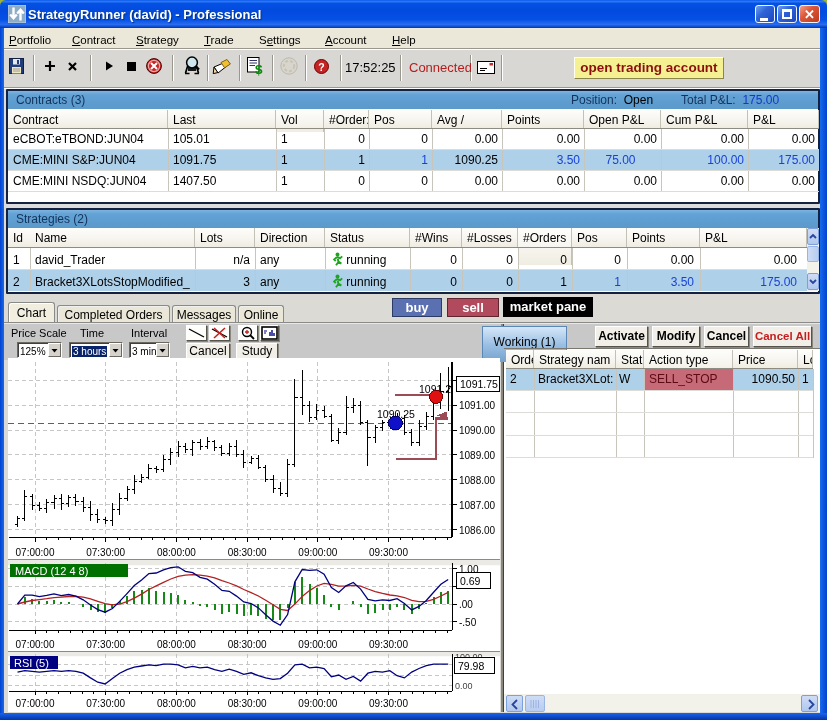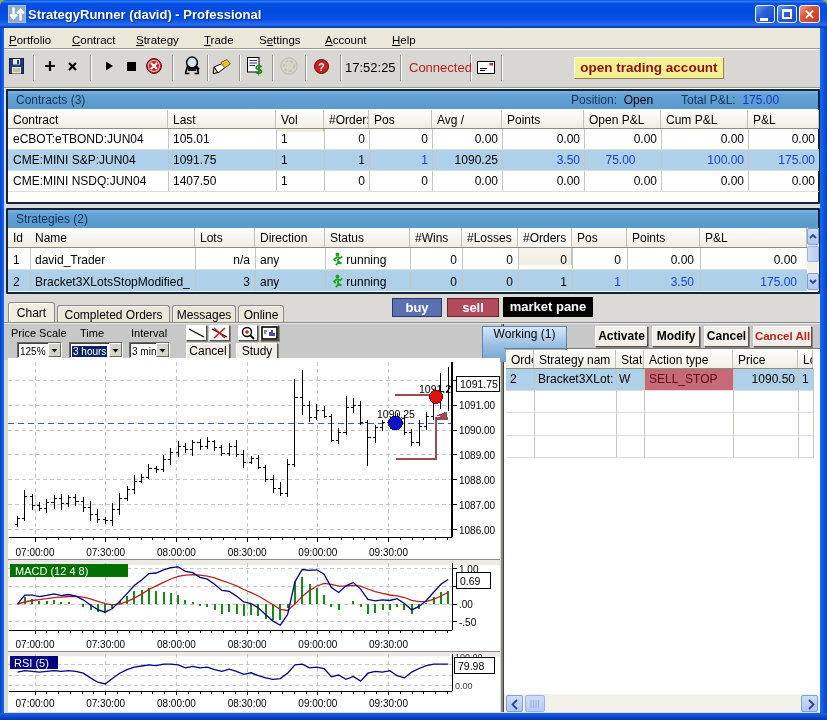--- a/index.html
+++ b/index.html
@@ -280,21 +280,21 @@
 <div class="abs" style="left:260px;top:325px;width:19px;height:16px;background:#fdfdfb;border-top:1px solid #fff;border-left:1px solid #fff;border-right:1px solid #55534c;border-bottom:1px solid #55534c;box-shadow:1px 1px 0 #8a877c"><svg width="17" height="14">
       <rect x="1" y="1" width="15" height="12" fill="#fff" stroke="#000" stroke-width="1.6"></rect>
       <path d="M3,5 h3 M3,7 h2" stroke="#000080"></path>
       <path d="M9,10 v-4 M11,10 v-6 M13,10 v-3" stroke="#000080" stroke-width="1.4"></path>
     </svg></div>
 <div class="abs" style="left:186px;top:343px;width:44px;height:16px;background:#f1efe7;border-top:1px solid #fff;border-left:1px solid #fff;border-right:1px solid #55534c;border-bottom:1px solid #55534c;box-shadow:1px 1px 0 #8a877c;text-align:center;font-size:12px;font-weight:normal;color:#000;line-height:14px;white-space:nowrap;overflow:hidden">Cancel</div>
 <div class="abs" style="left:236px;top:343px;width:42px;height:16px;background:#f1efe7;border-top:1px solid #fff;border-left:1px solid #fff;border-right:1px solid #55534c;border-bottom:1px solid #55534c;box-shadow:1px 1px 0 #8a877c;text-align:center;font-size:12px;font-weight:normal;color:#000;line-height:14px;white-space:nowrap;overflow:hidden">Study</div>
 <div class="abs" style="left:501px;top:324px;width:2px;height:388px;background:#8a877c"></div>
 <div class="abs" style="left:503px;top:324px;width:317px;height:388px;background:#fff;border-left:1px solid #40403c"></div>
 <div class="abs" style="left:504px;top:324px;width:316px;height:25px;background:#c8c8c8"></div>
-<div class="abs" style="left:482px;top:326px;width:85px;height:36px;background:linear-gradient(180deg,#d5e7f8 0%,#9cc0e4 50%,#74a2cc 100%);border:1px solid #5a87b4;border-bottom:none;font-size:12px;text-align:center;padding-top:0">Working (1)</div>
+<div class="abs" style="left:482px;top:326px;width:85px;height:36px;background:linear-gradient(180deg,#d5e7f8 0%,#9cc0e4 50%,#74a2cc 100%);border:1px solid #5a87b4;border-bottom:none;font-size:12px;text-align:center;padding-top:8px">Working (1)</div>
 <div class="abs" style="left:595px;top:326px;width:53px;height:21px;background:#f1efe7;border-top:1px solid #fff;border-left:1px solid #fff;border-right:1px solid #55534c;border-bottom:1px solid #55534c;box-shadow:1px 1px 0 #8a877c;text-align:center;font-size:12px;font-weight:bold;color:#000;line-height:19px;white-space:nowrap;overflow:hidden">Activate</div>
 <div class="abs" style="left:652px;top:326px;width:48px;height:21px;background:#f1efe7;border-top:1px solid #fff;border-left:1px solid #fff;border-right:1px solid #55534c;border-bottom:1px solid #55534c;box-shadow:1px 1px 0 #8a877c;text-align:center;font-size:12px;font-weight:bold;color:#000;line-height:19px;white-space:nowrap;overflow:hidden">Modify</div>
 <div class="abs" style="left:704px;top:326px;width:45px;height:21px;background:#f1efe7;border-top:1px solid #fff;border-left:1px solid #fff;border-right:1px solid #55534c;border-bottom:1px solid #55534c;box-shadow:1px 1px 0 #8a877c;text-align:center;font-size:12px;font-weight:bold;color:#000;line-height:19px;white-space:nowrap;overflow:hidden">Cancel</div>
 <div class="abs" style="left:753px;top:326px;width:59px;height:21px;background:#f1efe7;border-top:1px solid #fff;border-left:1px solid #fff;border-right:1px solid #55534c;border-bottom:1px solid #55534c;box-shadow:1px 1px 0 #8a877c;text-align:center;font-size:11.5px;font-weight:bold;color:#c41e1e;line-height:19px;white-space:nowrap;overflow:hidden">Cancel All</div>
 <div class="abs" style="left:504px;top:348px;width:316px;height:1px;background:#7a776e"></div>
 <div class="hdrcell" style="left:506px;top:350px;width:28px;height:18px">Order</div>
 <div class="hdrcell" style="left:534px;top:350px;width:82px;height:18px">Strategy nam</div>
 <div class="hdrcell" style="left:616px;top:350px;width:28px;height:18px">Stat</div>
 <div class="hdrcell" style="left:644px;top:350px;width:89px;height:24px">Action type</div>
 <div class="hdrcell" style="left:733px;top:350px;width:65px;height:18px">Price</div>

